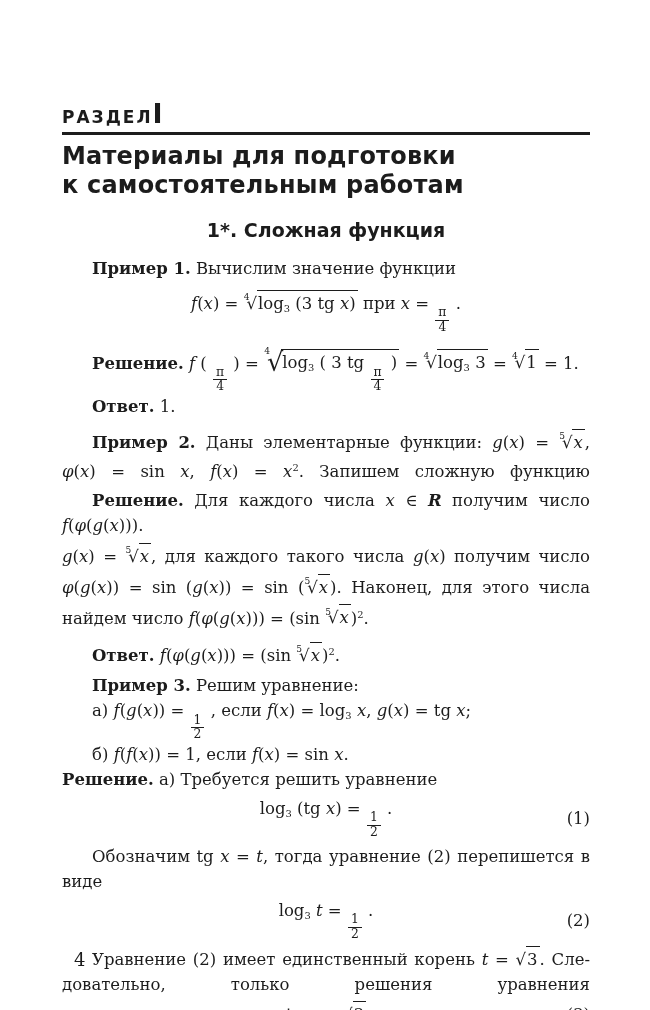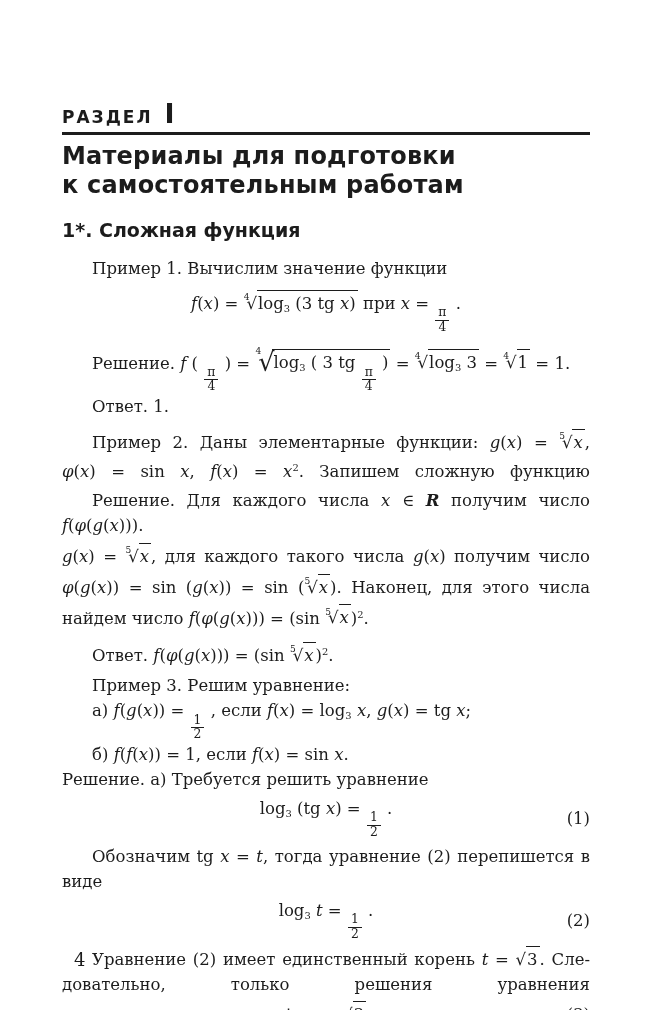--- a/index.html
+++ b/index.html
@@ -15,51 +15,51 @@
     position:absolute;inset:0;
     padding:104px 60px 0 62px;
     box-sizing:border-box;
   }
   
   .section-row{
     font-family:"DejaVu Sans", sans-serif;
     font-weight:bold;
     border-bottom:3px solid #1d1d1d;
     padding-bottom:5px;
-    display:flex;align-items:baseline;gap:12px;
+    display:flex;align-items:baseline;
   }
   .section-label{font-size:17px;letter-spacing:2px;}
   .section-number{font-size:27px;line-height:20px;}
   .chapter-title{
     font-family:"DejaVu Sans", sans-serif;
     font-weight:bold;
     font-size:24px;line-height:29px;
     margin:7px 0 12px 0;
     letter-spacing:0.2px;
   }
   .subheading{
     font-family:"DejaVu Sans", sans-serif;
     font-weight:bold;
     font-size:19px;
-    text-align:left;
+    text-align:center;
     margin-top:19px;
   }
   
   #content{margin-top:15px;font-size:16.5px;line-height:25px;}
   .line{text-align:left;}
   .line.indent{text-indent:30px;}
   .line.justify{text-align:justify;text-align-last:justify;}
   .line.display{
     text-align-last:center;
     position:relative;
     padding:4px 0;
   }
   .eqtag{position:absolute;right:0;top:50%;transform:translateY(-50%);}
   
-  .rb{font-weight:normal;}
+  .rb{font-weight:bold;}
   .ri{font-style:italic;}
   .rbi{font-weight:bold;font-style:italic;}
   .rsub{font-size:0.6em;vertical-align:-0.28em;}
   .rsup{font-size:0.6em;vertical-align:0.6em;}
   
   .frac{
     display:inline-flex;flex-direction:column;align-items:center;
     vertical-align:-0.62em;
     font-size:0.75em;line-height:1.1;
     text-indent:0;

